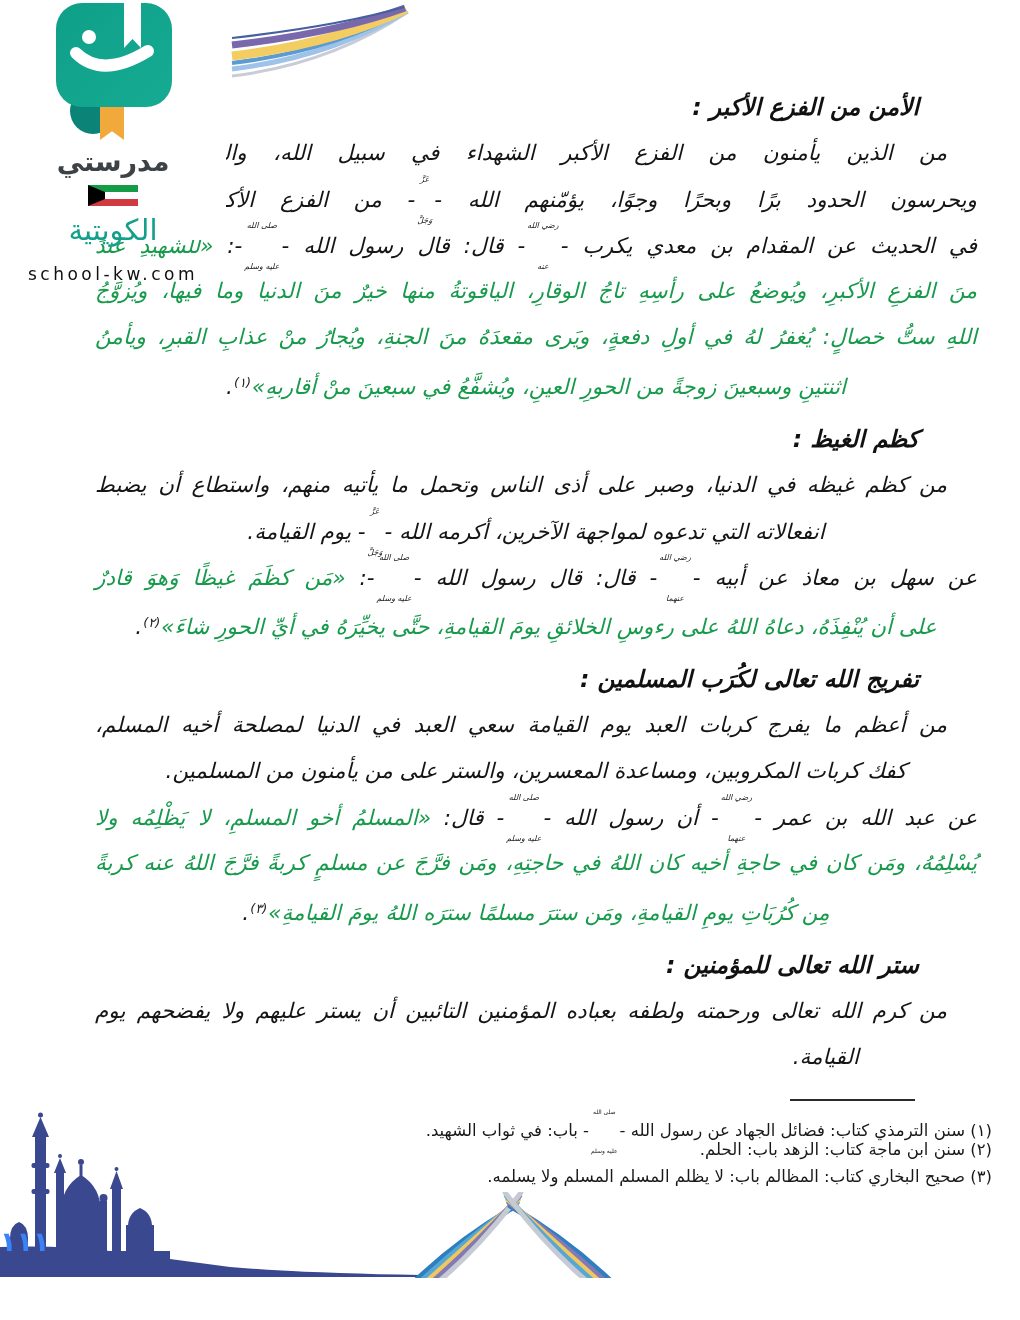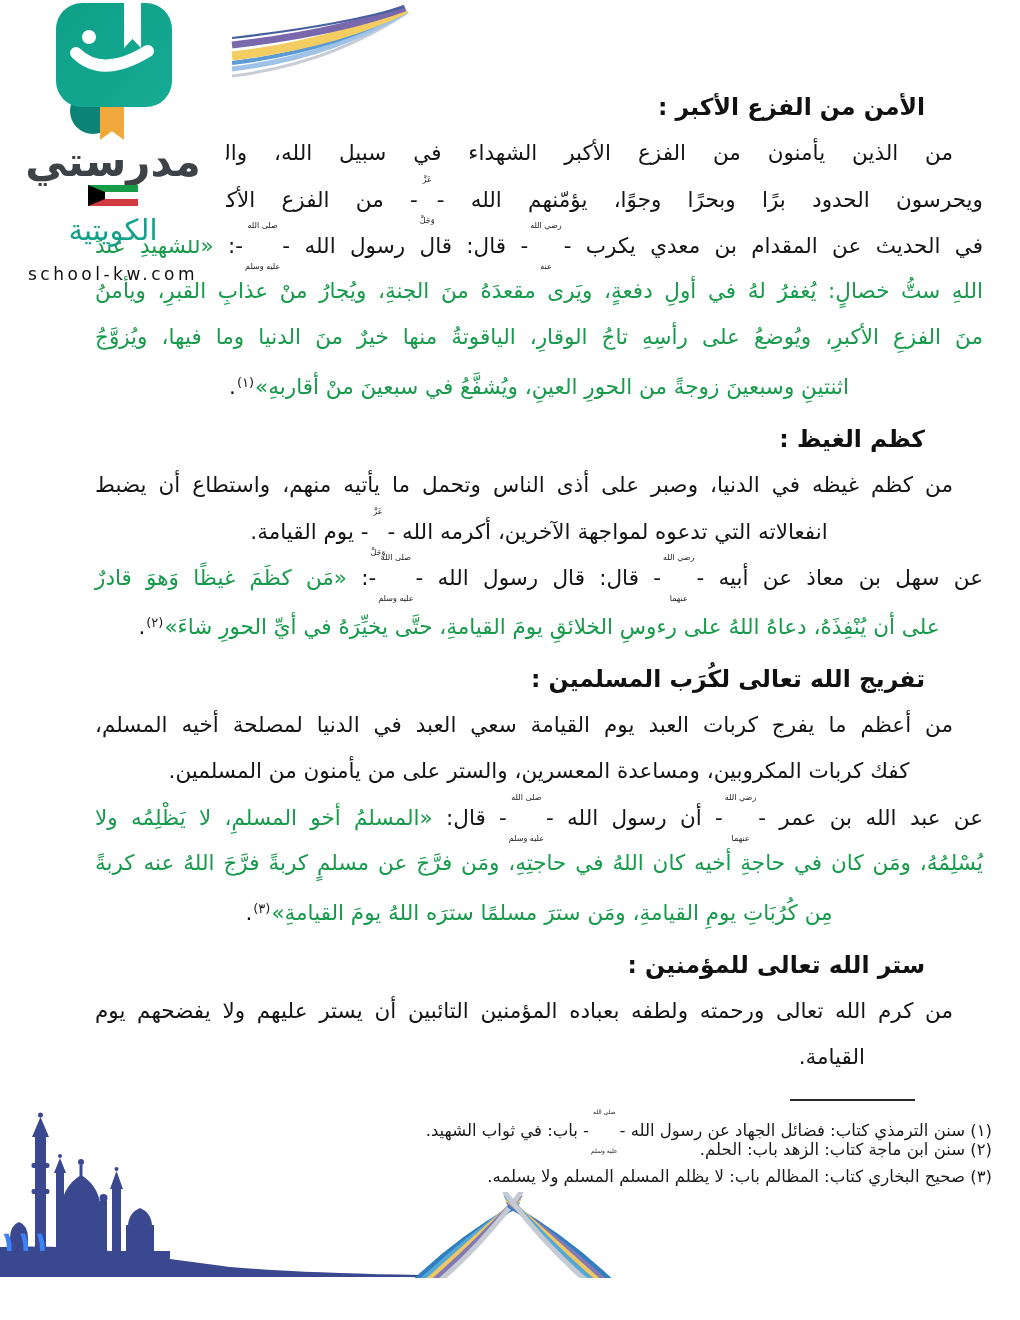--- a/index.html
+++ b/index.html
@@ -1,20 +1,20 @@
 <!DOCTYPE html>
 <html lang="ar"><head>
 <meta charset="utf-8">
 <style>
   html,body{margin:0;padding:0;background:#fff;}
   .page{position:relative;width:1020px;height:1320px;background:#ffffff;overflow:hidden;
         font-family:"DejaVu Sans",sans-serif;color:#151515;}
 
   
-  .content{position:absolute;top:84px;right:37px;left:95px;z-index:1;}
+  .content{position:absolute;top:84px;right:43px;left:95px;z-index:1;font-style:italic;}
   .ln{height:46px;line-height:46px;font-size:21.5px;white-space:normal;}
   .ln .k{color:#151515;}
   .ln .g{color:#189a4c;}
   .heading{font-weight:bold;font-size:23.5px;text-align:right;padding-right:58px;color:#111;}
   .mt{margin-top:10px;}
   .jf{text-align:justify;text-align-last:justify;}
   .ind{text-indent:30px;}
   .ctr{text-align:center;text-align-last:center;}
   .ral{text-align:right;}
   .pad120{padding-right:118px;}
@@ -37,21 +37,21 @@
   .logo-icon{position:relative;width:226px;height:142px;}
   .blob{position:absolute;left:70px;top:88px;width:46px;height:46px;border-radius:50%;background:#0b8376;}
   .ribbon{position:absolute;left:100px;top:96px;width:24px;height:44px;background:#f2a93b;
           clip-path:polygon(0 0,100% 0,100% 100%,50% 80%,0 100%);}
   .sq{position:absolute;left:56px;top:3px;width:116px;height:104px;border-radius:26px;
       background:linear-gradient(135deg,#0f9f88,#16ab93);}
   .eye{position:absolute;left:26px;top:27px;width:14px;height:14px;border-radius:50%;background:#fff;}
   .slot{position:absolute;left:68px;top:0;width:17px;height:45px;background:#fff;
         clip-path:polygon(0 0,100% 0,100% 100%,50% 80%,0 100%);}
   .smile{position:absolute;left:0;top:0;}
-  .brand{width:226px;text-align:center;font-size:42px;font-weight:bold;color:#3c4246;
+  .brand{width:226px;text-align:center;font-size:27px;font-weight:bold;color:#3c4246;
          line-height:44px;margin-top:-2px;}
   .sub-row{display:flex;align-items:center;justify-content:center;gap:9px;margin-top:1px;flex-direction:column;}
   .flag{position:relative;width:50px;height:21px;}
   .flag .stripes{width:100%;height:100%;
         background:linear-gradient(180deg,#169c46 0 33%,#ffffff 33% 66%,#d23a41 66% 100%);}
   .flag .hoist{position:absolute;left:0;top:0;width:17px;height:21px;background:#000;
         clip-path:polygon(0 0,100% 33%,100% 67%,0 100%);}
   .sub-text{font-size:29px;color:#13a08b;line-height:30px;}
   .site{width:226px;text-align:center;font-size:17px;letter-spacing:3.5px;color:#101010;
         margin-top:19px;font-weight:500;}
@@ -85,22 +85,22 @@
           <span>عَزَّ</span>
           <span>وَجَلَّ</span>
         </span><span class="k">- من الفزع الأكبر يوم الق</span></div>
     <div class="ln jf"><span class="k">في الحديث عن المقدام بن معدي يكرب -</span><span class="chip">
           <span>رضي الله</span>
           <span>عنه</span>
         </span><span class="k">- قال: قال رسول الله -</span><span class="chip">
           <span>صلى الله</span>
           <span>عليه وسلم</span>
         </span><span class="k">-: </span><span class="g">«للشهيدِ عندَ</span></div>
+    <div class="ln jf"><span class="g">منَ الفزعِ الأكبرِ، ويُوضعُ على رأسِهِ تاجُ الوقارِ، الياقوتةُ منها خيرٌ منَ الدنيا وما فيها، ويُزوَّجُ</span></div>
     <div class="ln jf"><span class="g">اللهِ ستُّ خصالٍ: يُغفرُ لهُ في أولِ دفعةٍ، ويَرى مقعدَهُ منَ الجنةِ، ويُجارُ منْ عذابِ القبرِ، ويأمنُ</span></div>
-    <div class="ln jf"><span class="g">منَ الفزعِ الأكبرِ، ويُوضعُ على رأسِهِ تاجُ الوقارِ، الياقوتةُ منها خيرٌ منَ الدنيا وما فيها، ويُزوَّجُ</span></div>
     <div class="ln ctr"><span class="g">اثنتينِ وسبعينَ زوجةً من الحورِ العينِ، ويُشفَّعُ في سبعينَ منْ أقاربهِ»</span><span class="fnm">(١)</span><span class="k">.</span></div>
 
     <div class="ln heading mt">كظم الغيظ :</div>
     <div class="ln jf ind"><span class="k">من كظم غيظه في الدنيا، وصبر على أذى الناس وتحمل ما يأتيه منهم، واستطاع أن يضبط</span></div>
     <div class="ln ctr"><span class="k">انفعالاته التي تدعوه لمواجهة الآخرين، أكرمه الله -</span><span class="chip">
           <span>عَزَّ</span>
           <span>وَجَلَّ</span>
         </span><span class="k">- يوم القيامة.</span></div>
     <div class="ln jf"><span class="k">عن سهل بن معاذ عن أبيه -</span><span class="chip">
           <span>رضي الله</span>

